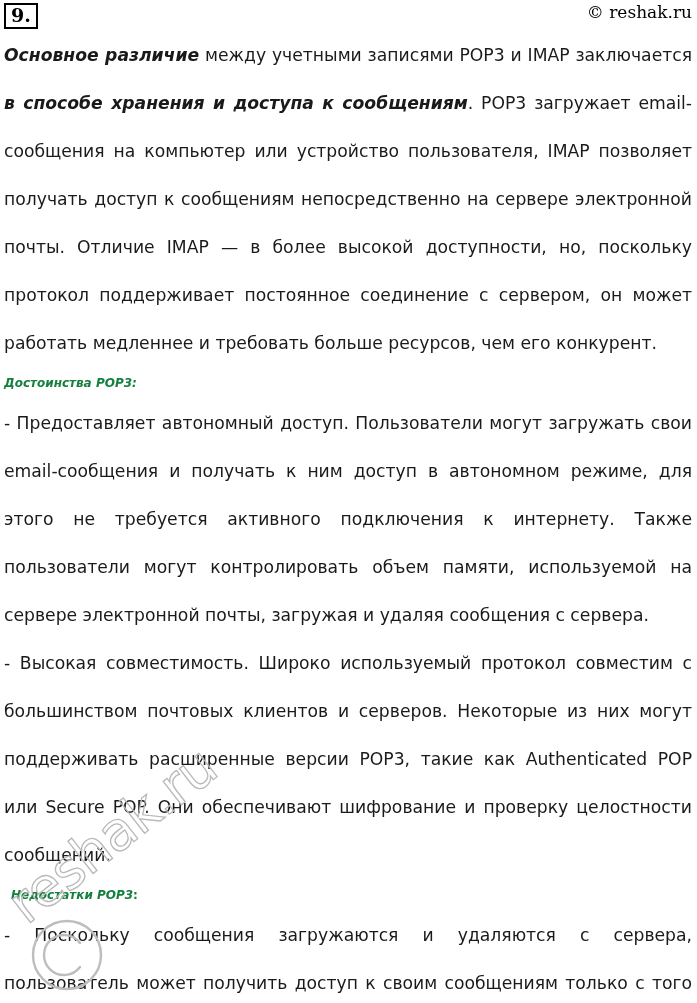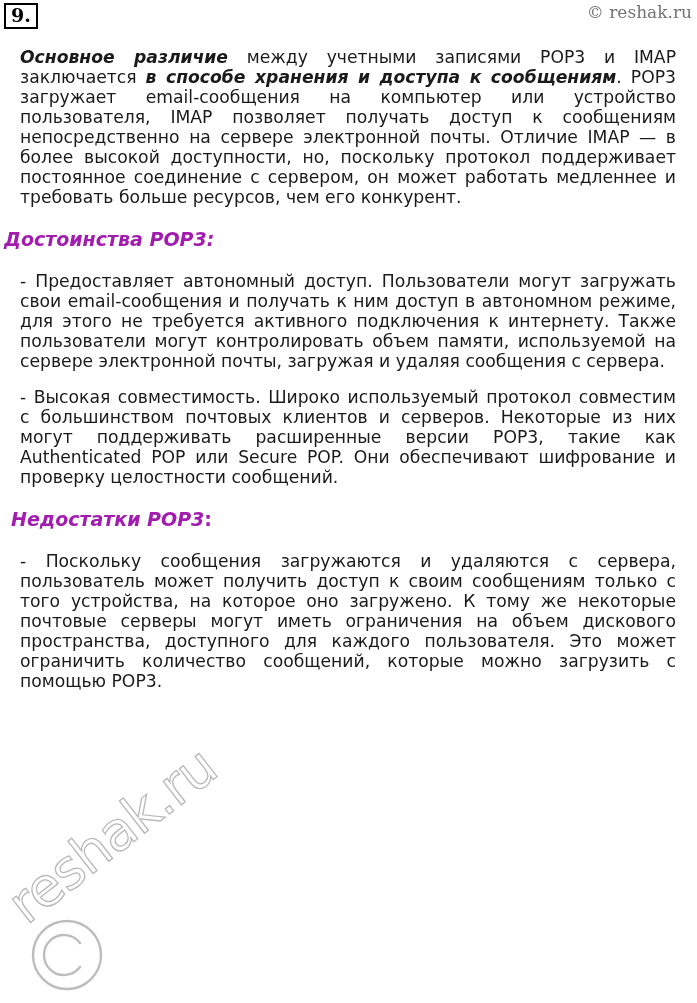--- a/index.html
+++ b/index.html
@@ -45,21 +45,21 @@
     background: #ffffff;
   }
 
   .copyright {
     position: absolute;
     right: 5px;
     top: 2px;
     font-family: "DejaVu Serif", "Liberation Serif", serif;
     font-size: 17px;
     line-height: 20px;
-    color: #737373;
+    color: #000000;
     white-space: nowrap;
   }
 
   
   .watermark {
     position: absolute;
     left: 0px;
     top: 826px;
     width: 250px;
     height: 170px;
@@ -93,24 +93,24 @@
   
   .content {
     position: absolute;
     left: 0px;
     top: 31px;
     width: 697px;
     z-index: 2;
   }
 
   .para {
-    margin: 16px;
+    margin: 0;
     padding: 0 5px 0 4px;
     font-size: 17.2px;
-    line-height: 20px;
+    line-height: 48px;
     text-align: justify;
     text-justify: inter-word;
     color: #1a1a1a;
     letter-spacing: 0px;
     word-spacing: 0px;
     -webkit-hyphens: none;
     hyphens: none;
   }
 
   .para.last-natural {
@@ -118,25 +118,25 @@
   }
 
   .lead-bold {
     font-weight: bold;
     font-style: italic;
   }
 
   .subhead {
     margin: 0;
     padding: 0 5px 0 4px;
-    font-size: 19px;
+    font-size: 12px;
     line-height: 32px;
     font-weight: bold;
     font-style: italic;
-    color: #a21caf;
+    color: #15803d;
     text-align: left;
   }
 
   .subhead.indented {
     padding-left: 11px;
   }
 
   .subhead .plain-colon {
     font-weight: bold;
     font-style: normal;

